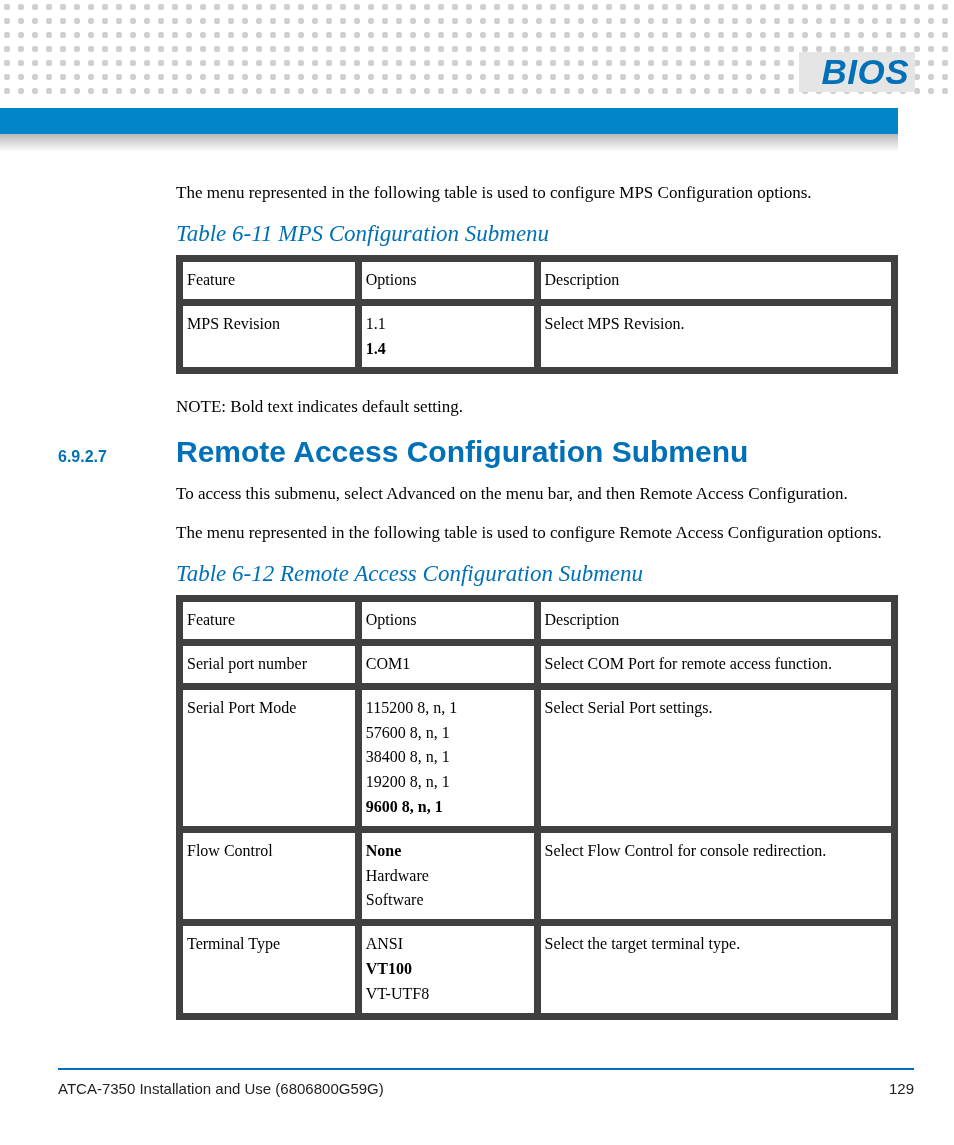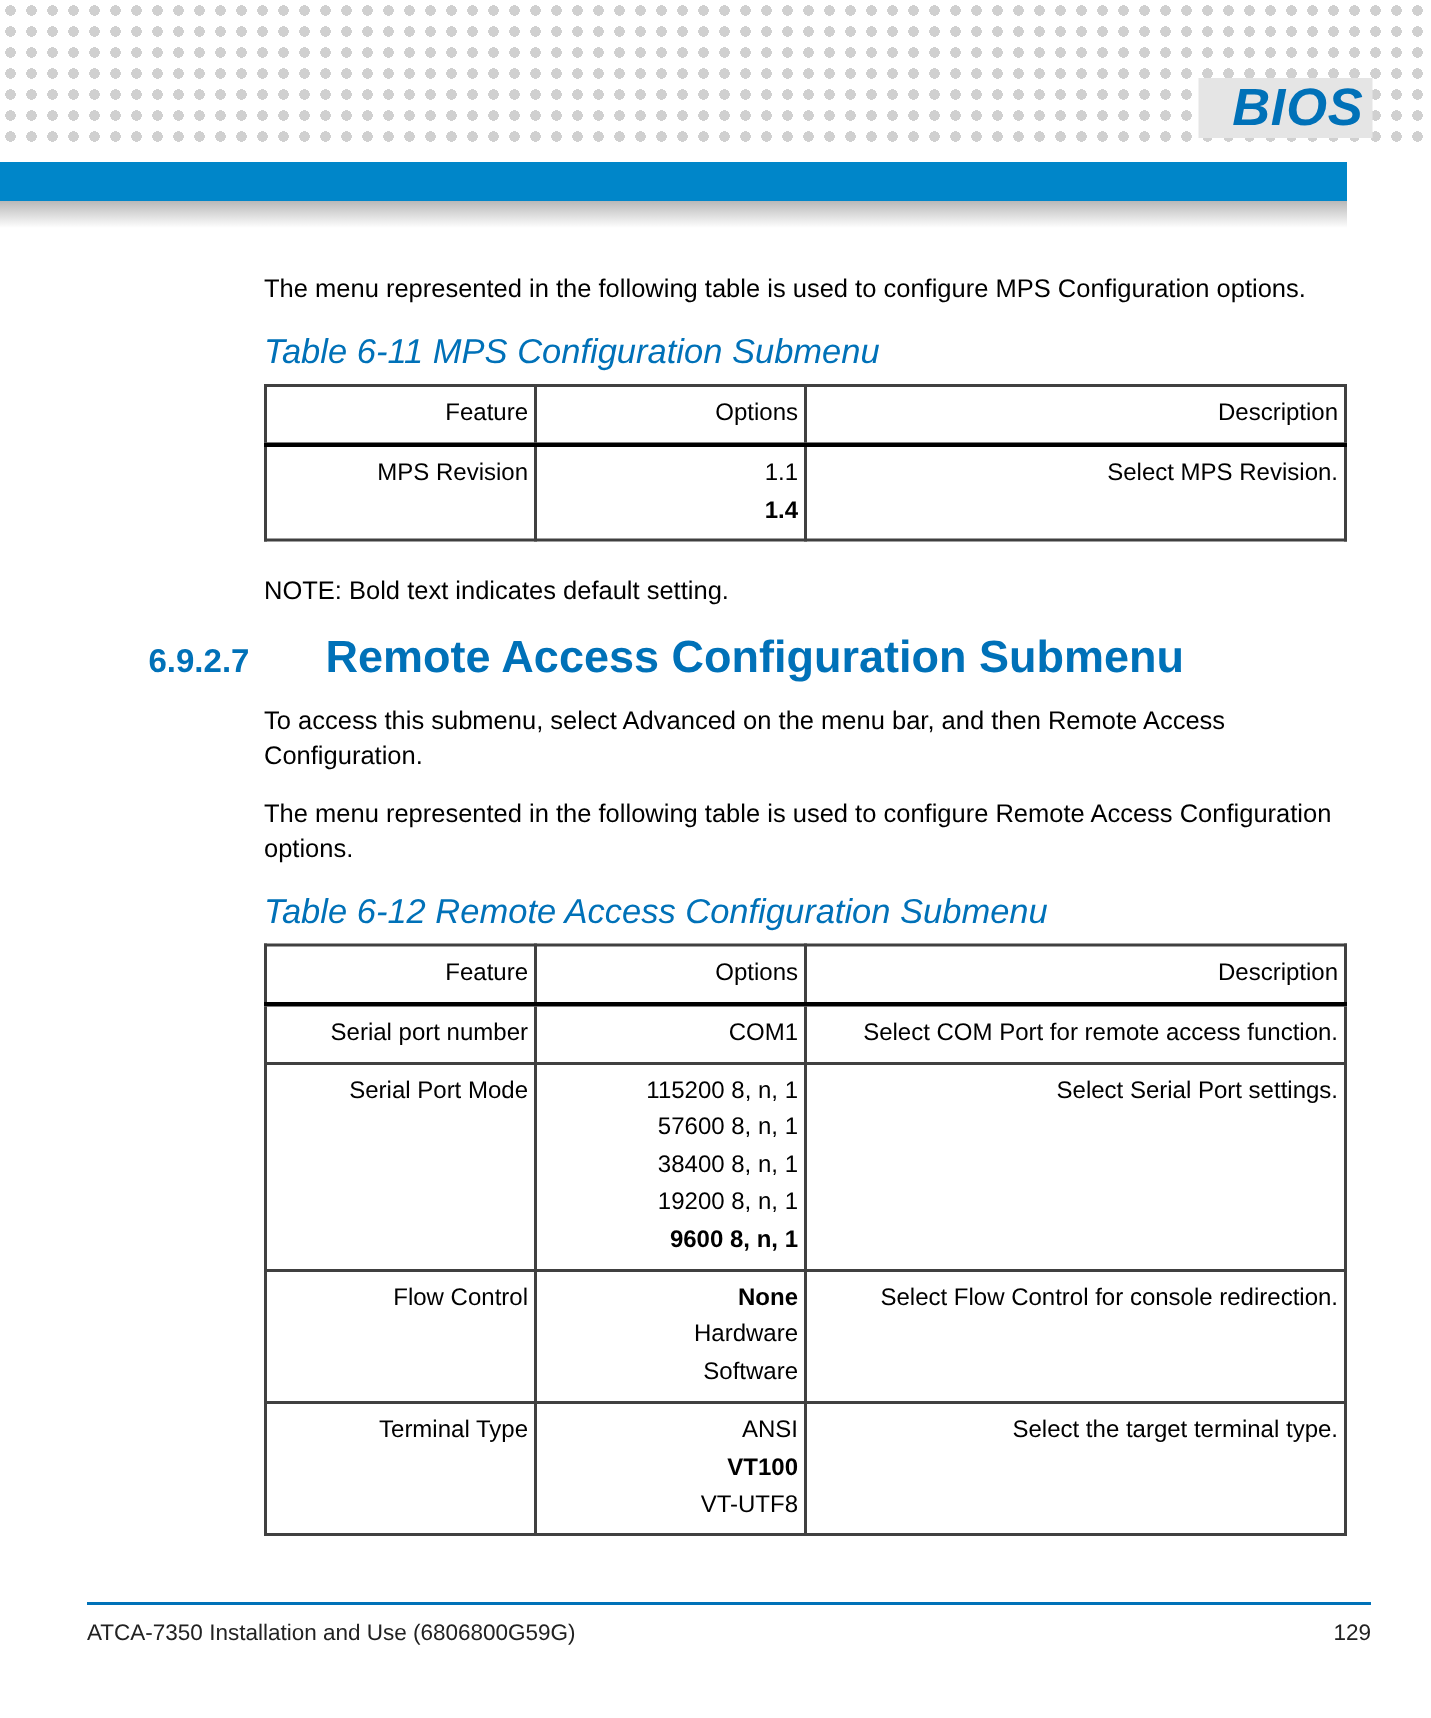--- a/index.html
+++ b/index.html
@@ -47,20 +47,21 @@
     background: linear-gradient(to bottom, #b8b8b8, #ffffff);
   }
   .content {
     position: absolute;
     top: 182px;
     left: 58px;
     right: 56px;
   }
   .body-indent {
     margin-left: 118px;
+    font-family: Liberation Serif, serif;
   }
   p.body {
     margin-bottom: 16px;
     line-height: 1.35;
   }
   .note {
     margin-top: 22px;
     margin-bottom: 26px;
   }
   .table-caption {
@@ -69,23 +70,23 @@
     margin-top: 14px;
     margin-bottom: 8px;
     font-size: 23px;
   }
   table.cfg {
     width: 100%;
     border-collapse: collapse;
     font-size: 16px;
   }
   table.cfg th, table.cfg td {
-    border: 2px solid #404040;
+    border: 7px solid #404040;
     padding: 6px 4px;
-    text-align: right;
+    text-align: left;
     vertical-align: top;
     font-weight: 400;
     line-height: 1.55;
   }
   table.cfg thead th {
     border-bottom: 3px solid #000;
   }
   table.cfg col.c1 { width: 25%; }
   table.cfg col.c2 { width: 25%; }
   table.cfg col.c3 { width: 50%; }
@@ -93,24 +94,23 @@
   .section-row {
     display: flex;
     gap: 22px;
     align-items: baseline;
     margin-bottom: 14px;
     margin-top: 12px;
   }
   .section-num {
     color: #0071b8;
     font-weight: 700;
-    font-size: 22px;
+    font-size: 16px;
     width: 96px;
     flex-shrink: 0;
-    margin-left: 41px;
   }
   .section-title {
     color: #0071b8;
     font-weight: 700;
     font-size: 30px;
   }
   .footer {
     position: absolute;
     left: 58px; right: 40px;
     bottom: 48px;

